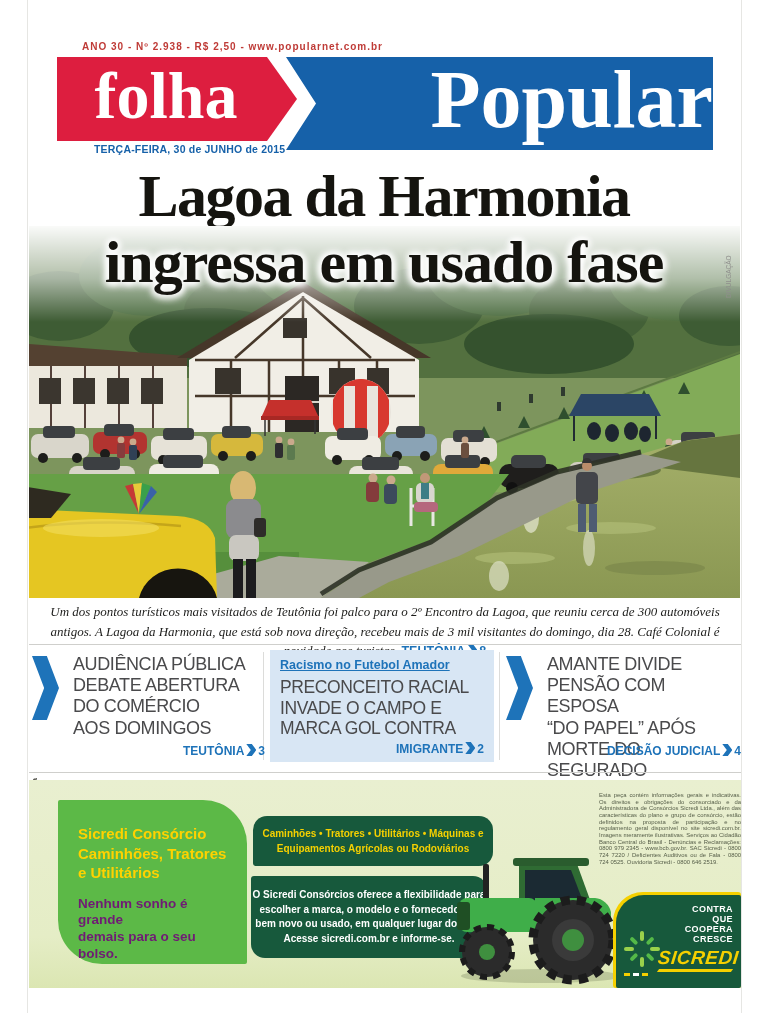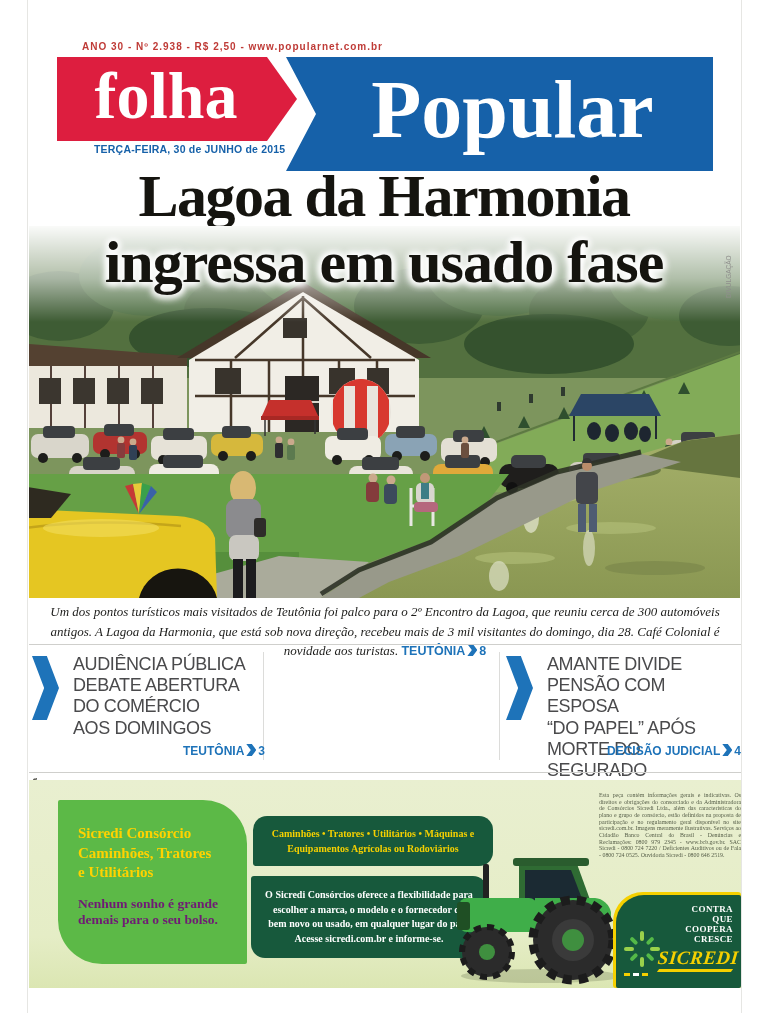--- a/index.html
+++ b/index.html
@@ -10,23 +10,23 @@
 
   
   .edge{position:absolute;top:0;width:1px;height:1013px;background:#e6e6e3;}
 
   
   .topline{left:82px;top:41px;font-size:10px;font-weight:bold;color:#bf3b37;letter-spacing:1px;}
   .mast-red{left:57px;top:57px;width:240px;height:84px;background:var(--brand-red);
     clip-path:polygon(0 0,calc(100% - 30px) 0,100% 50%,calc(100% - 30px) 100%,0 100%);
     display:flex;align-items:center;justify-content:center;padding-right:22px;box-sizing:border-box;}
   .mast-red span{font-family:"Liberation Serif",serif;font-weight:bold;color:#fff;font-size:66px;line-height:1;margin-top:-6px;}
-  .mast-blue{left:286px;top:57px;width:427px;height:114px;background:var(--brand-blue);
+  .mast-blue{left:286px;top:57px;width:427px;height:93px;background:var(--brand-blue);
     clip-path:polygon(0 0,100% 0,100% 100%,0 100%,30px 50%);
-    display:flex;align-items:center;justify-content:center;padding-left:26px;box-sizing:border-box;}
+    display:flex;align-items:center;justify-content:flex-end;padding-left:26px;box-sizing:border-box;}
   .mast-blue span{font-family:"Liberation Serif",serif;font-weight:bold;color:#fff;font-size:82px;line-height:1;margin-top:-8px;}
   .mast-date{left:94px;top:143px;width:206px;font-size:10.5px;font-weight:bold;color:var(--brand-blue);letter-spacing:.2px;}
 
   
   .headline1{left:0;right:0;top:166px;text-align:center;font-family:"Liberation Serif",serif;
     font-weight:bold;font-size:60px;color:#15140f;letter-spacing:-1.5px;line-height:1;}
   .headline2{left:0;right:0;top:232px;text-align:center;font-family:"Liberation Serif",serif;
     font-weight:bold;font-size:60px;color:#15140f;letter-spacing:-1px;line-height:1;z-index:5;
     text-shadow:0 0 6px #fff,0 0 10px #fff,2px 2px 8px #fff,-2px 2px 8px #fff,0 -2px 8px #fff;}
   .photo{left:29px;top:226px;width:711px;height:372px;}
@@ -44,21 +44,21 @@
   .chev-sm{display:inline-block;width:10px;height:12px;background:var(--link-blue);
     clip-path:polygon(0 0,55% 0,100% 50%,55% 100%,0 100%,45% 50%);margin:0 2px;vertical-align:-1px;}
   .t-head{font-size:18px;line-height:1.18;color:#4a4a4c;letter-spacing:-0.4px;}
   .t-tag{font-size:12px;font-weight:bold;color:var(--link-blue);text-align:right;}
   .panel{background:var(--panel-blue);}
   .kicker{font-size:12.5px;font-weight:bold;color:var(--link-blue);text-decoration:underline;}
   .vdiv{position:absolute;top:2px;width:1px;height:108px;background:#dcdcda;}
 
   
   .ad{left:29px;top:780px;width:712px;height:208px;
-      background:linear-gradient(180deg,#e9efd0 0%,#e5edc6 75%,#dbe6b2 100%);font-family:Liberation Serif, serif;}
+      background:linear-gradient(180deg,#e9efd0 0%,#e5edc6 75%,#dbe6b2 100%);}
   .morya{left:30px;top:777px;font-size:8px;font-weight:bold;color:#4a4a42;letter-spacing:1px;
      writing-mode:vertical-rl;transform:rotate(180deg);}
   .bubble{left:29px;top:20px;width:189px;height:164px;background:var(--ad-green);
      border-radius:2px 44px 2px 44px;padding:24px 12px 0 20px;box-sizing:border-box;}
   .bubble-title{font-size:15px;font-weight:bold;color:#ffd200;line-height:1.3;}
   .bubble-sub{font-size:13.5px;font-weight:bold;color:#701a75;line-height:1.25;margin-top:13px;}
   .pill{left:224px;top:36px;width:240px;height:50px;background:var(--ad-dark);
      border-radius:14px 14px 14px 3px;display:flex;align-items:center;justify-content:center;
      text-align:center;color:var(--ad-yellow);font-weight:bold;font-size:10px;line-height:1.5;}
   .bodybox{left:222px;top:96px;width:236px;height:82px;background:var(--ad-dark);
@@ -399,20 +399,29 @@
     <div class="abs chev-big" style="left:0;top:2px"></div>
     <div class="abs t-head preline" style="left:41px;top:0;width:192px">AUDIÊNCIA PÚBLICA
 DEBATE ABERTURA
 DO COMÉRCIO
 AOS DOMINGOS</div>
     <div class="abs t-tag" style="left:41px;top:90px;width:192px">
       <span>TEUTÔNIA</span><span class="chev-sm"></span><span>3</span>
     </div>
   </div>
 
+  <div class="abs panel" style="left:241px;top:0;width:224px;height:112px;padding:8px 10px;box-sizing:border-box">
+    <div class="kicker">Racismo no Futebol Amador</div>
+    <div class="t-head preline" style="margin-top:5px;font-size:17.5px">PRECONCEITO RACIAL
+INVADE O CAMPO E
+MARCA GOL CONTRA</div>
+    <div class="t-tag" style="margin-top:3px">
+      <span>IMIGRANTE</span><span class="chev-sm"></span><span>2</span>
+    </div>
+  </div>
 
   <div class="abs" style="left:477px;top:4px;width:235px;height:110px">
     <div class="abs chev-big" style="left:0;top:2px"></div>
     <div class="abs t-head preline" style="left:41px;top:0;width:194px">AMANTE DIVIDE
 PENSÃO COM ESPOSA
 “DO PAPEL” APÓS
 MORTE DO SEGURADO</div>
     <div class="abs t-tag" style="left:41px;top:90px;width:194px">
       <span>DECISÃO JUDICIAL</span><span class="chev-sm"></span><span>4</span>
     </div>

